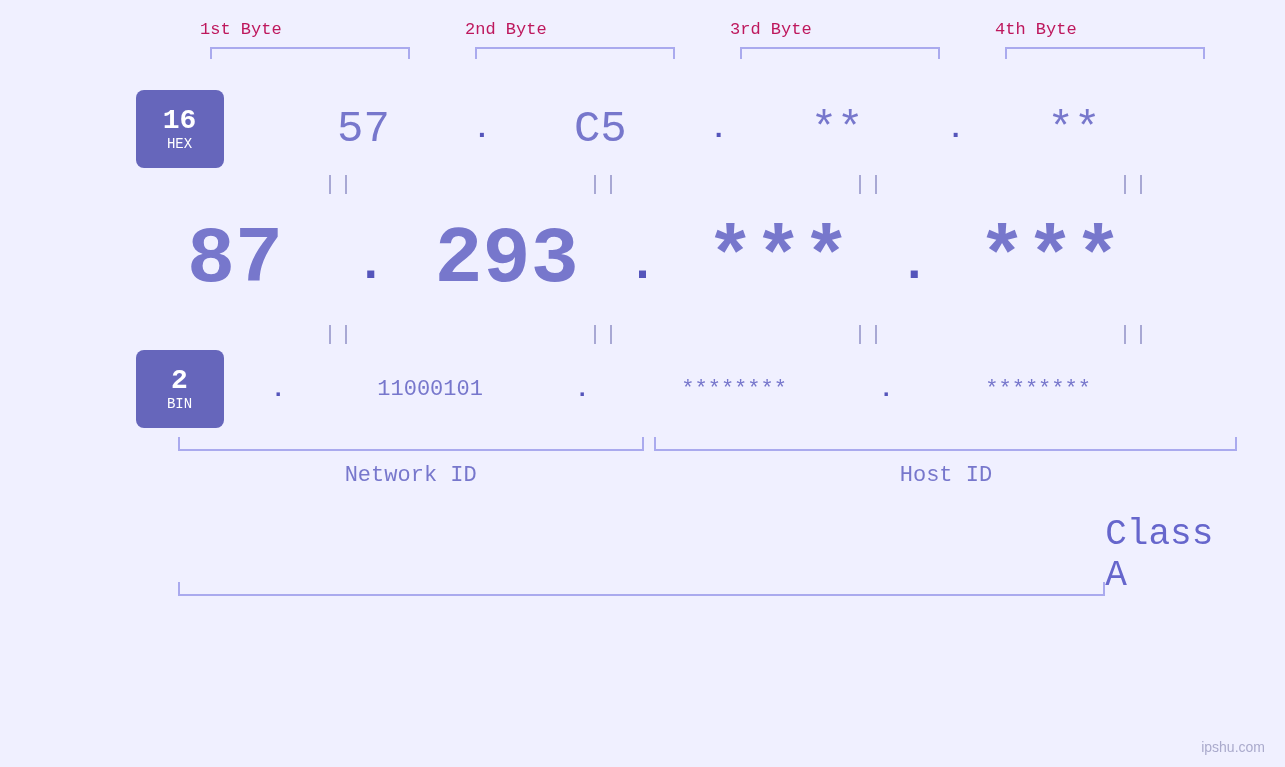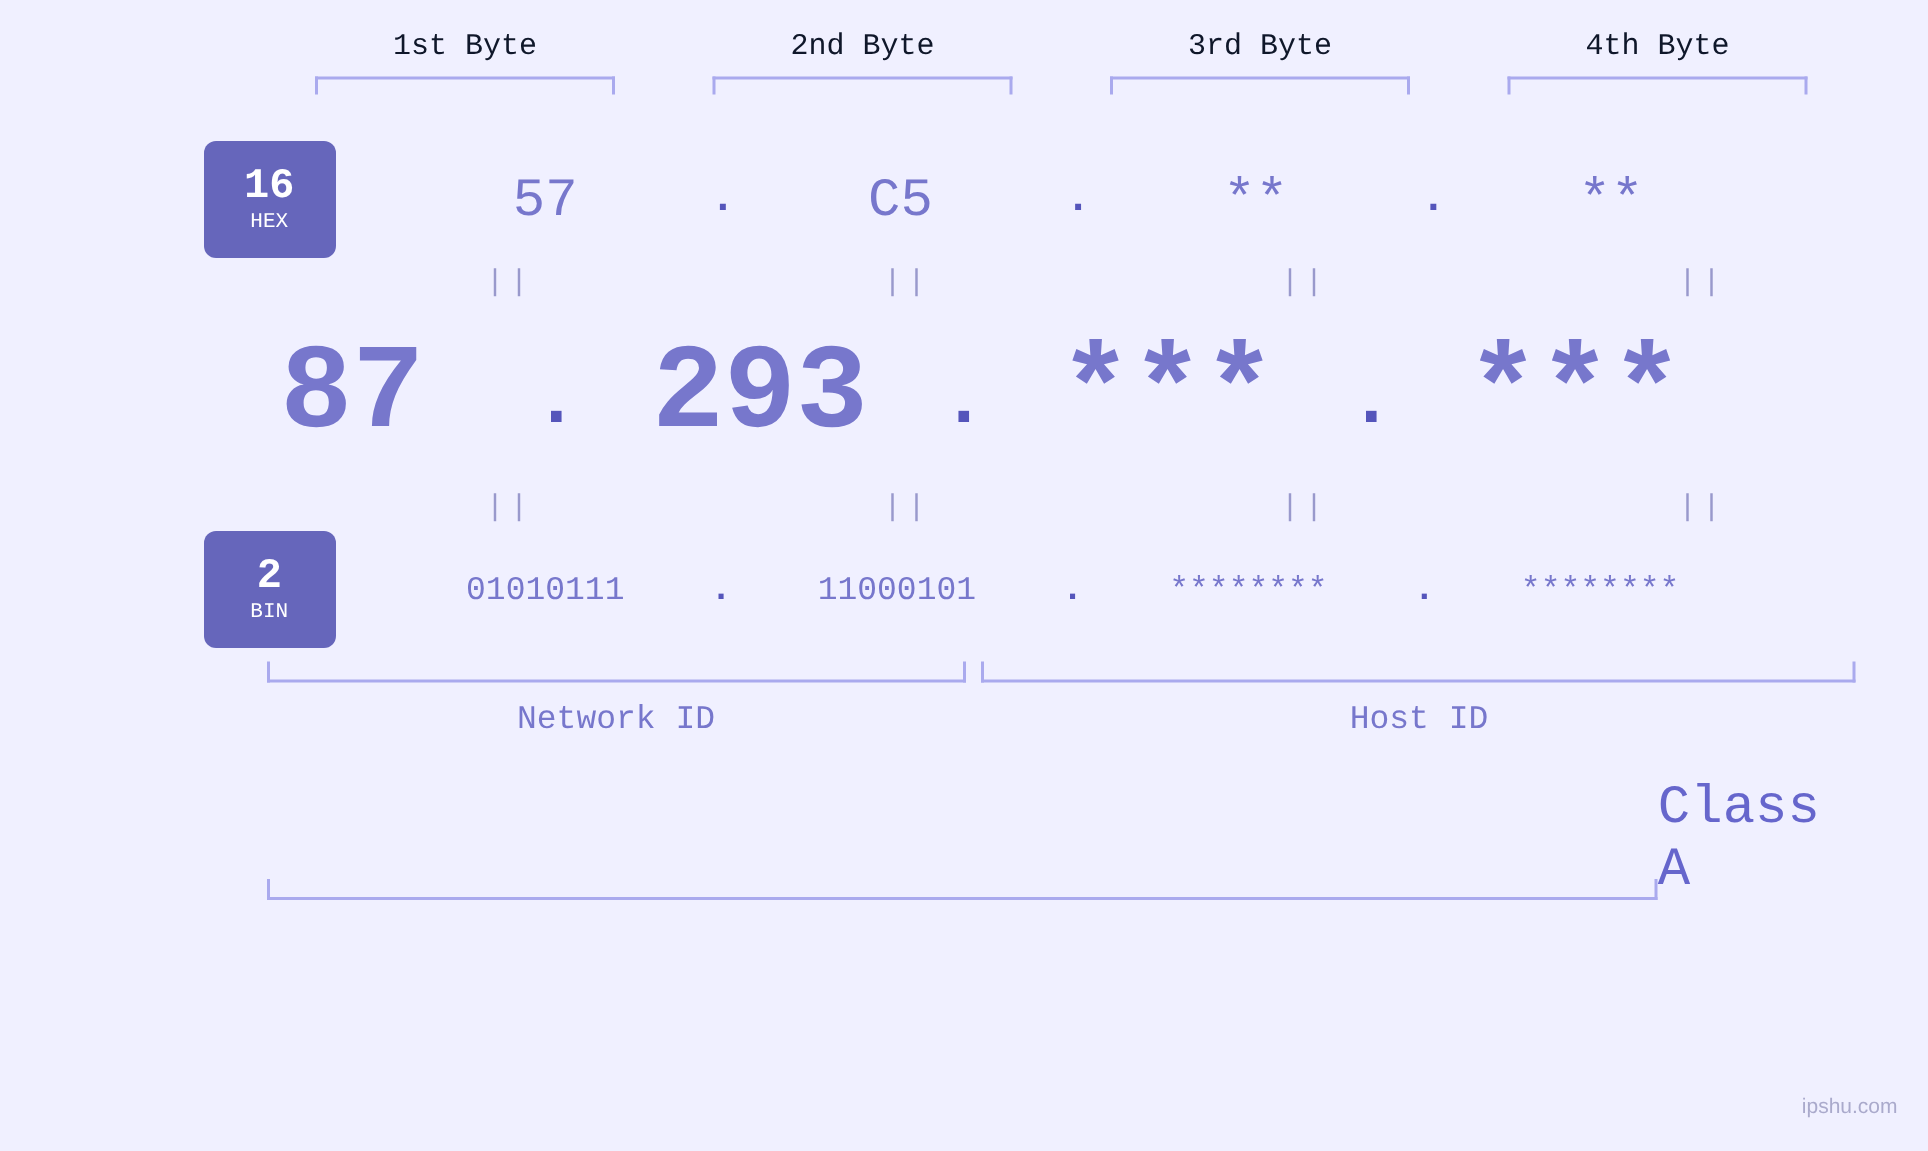--- a/index.html
+++ b/index.html
@@ -26,23 +26,22 @@
     .byte-headers {
       display: flex;
       width: 1060px;
       margin-left: 130px;
       justify-content: space-around;
       margin-bottom: 8px;
     }
 
     .byte-header {
       width: 220px;
-      text-align: center;
-      color: #0f172a;
-      font-size: 20px;
+      color: #be185d;
+      font-size: 17px;
       font-family: 'Courier New', Courier, monospace;
     }
 
     
     .bracket-row {
       display: flex;
       width: 1060px;
       margin-left: 130px;
       justify-content: space-around;
       margin-bottom: 20px;
@@ -109,21 +108,21 @@
       display: flex;
       align-items: center;
       justify-content: center;
     }
 
     .byte-value {
       color: #7777cc;
       font-family: 'Courier New', Courier, monospace;
     }
 
-    .hex-row .byte-value { font-size: 36px; }
+    .hex-row .byte-value { font-size: 44px; }
     .dec-row .byte-value { font-size: 80px; font-weight: bold; }
     .bin-row .byte-value { font-size: 22px; }
 
     .dot-separator {
       color: #5555bb;
       font-weight: bold;
       display: flex;
       align-items: center;
     }
 
@@ -226,21 +225,21 @@
     .class-label {
       color: #6666cc;
       font-size: 36px;
       font-family: 'Courier New', Courier, monospace;
       margin-top: 10px;
     }
 
     
     .watermark {
       position: absolute;
-      bottom: 22px;
+      bottom: 12px;
       right: 20px;
       color: #aaaacc;
       font-size: 14px;
       font-family: Arial, sans-serif;
     }
   </style>
 </head>
 <body>
 
 <div class="container">
@@ -316,23 +315,20 @@
     <div class="equals-cell">||</div>
     <div class="equals-cell">||</div>
   </div>
 
   <div class="data-row bin-row">
     <div class="base-badge">
       <span class="base-number">2</span>
       <span class="base-label">BIN</span>
     </div>
     <div class="values-row">
-      <div class="byte-cell">
-        <span class="byte-value">01010111</span>
-      </div>
       <div class="dot-separator">.</div>
       <div class="byte-cell">
         <span class="byte-value">11000101</span>
       </div>
       <div class="dot-separator">.</div>
       <div class="byte-cell">
         <span class="byte-value">********</span>
       </div>
       <div class="dot-separator">.</div>
       <div class="byte-cell">

